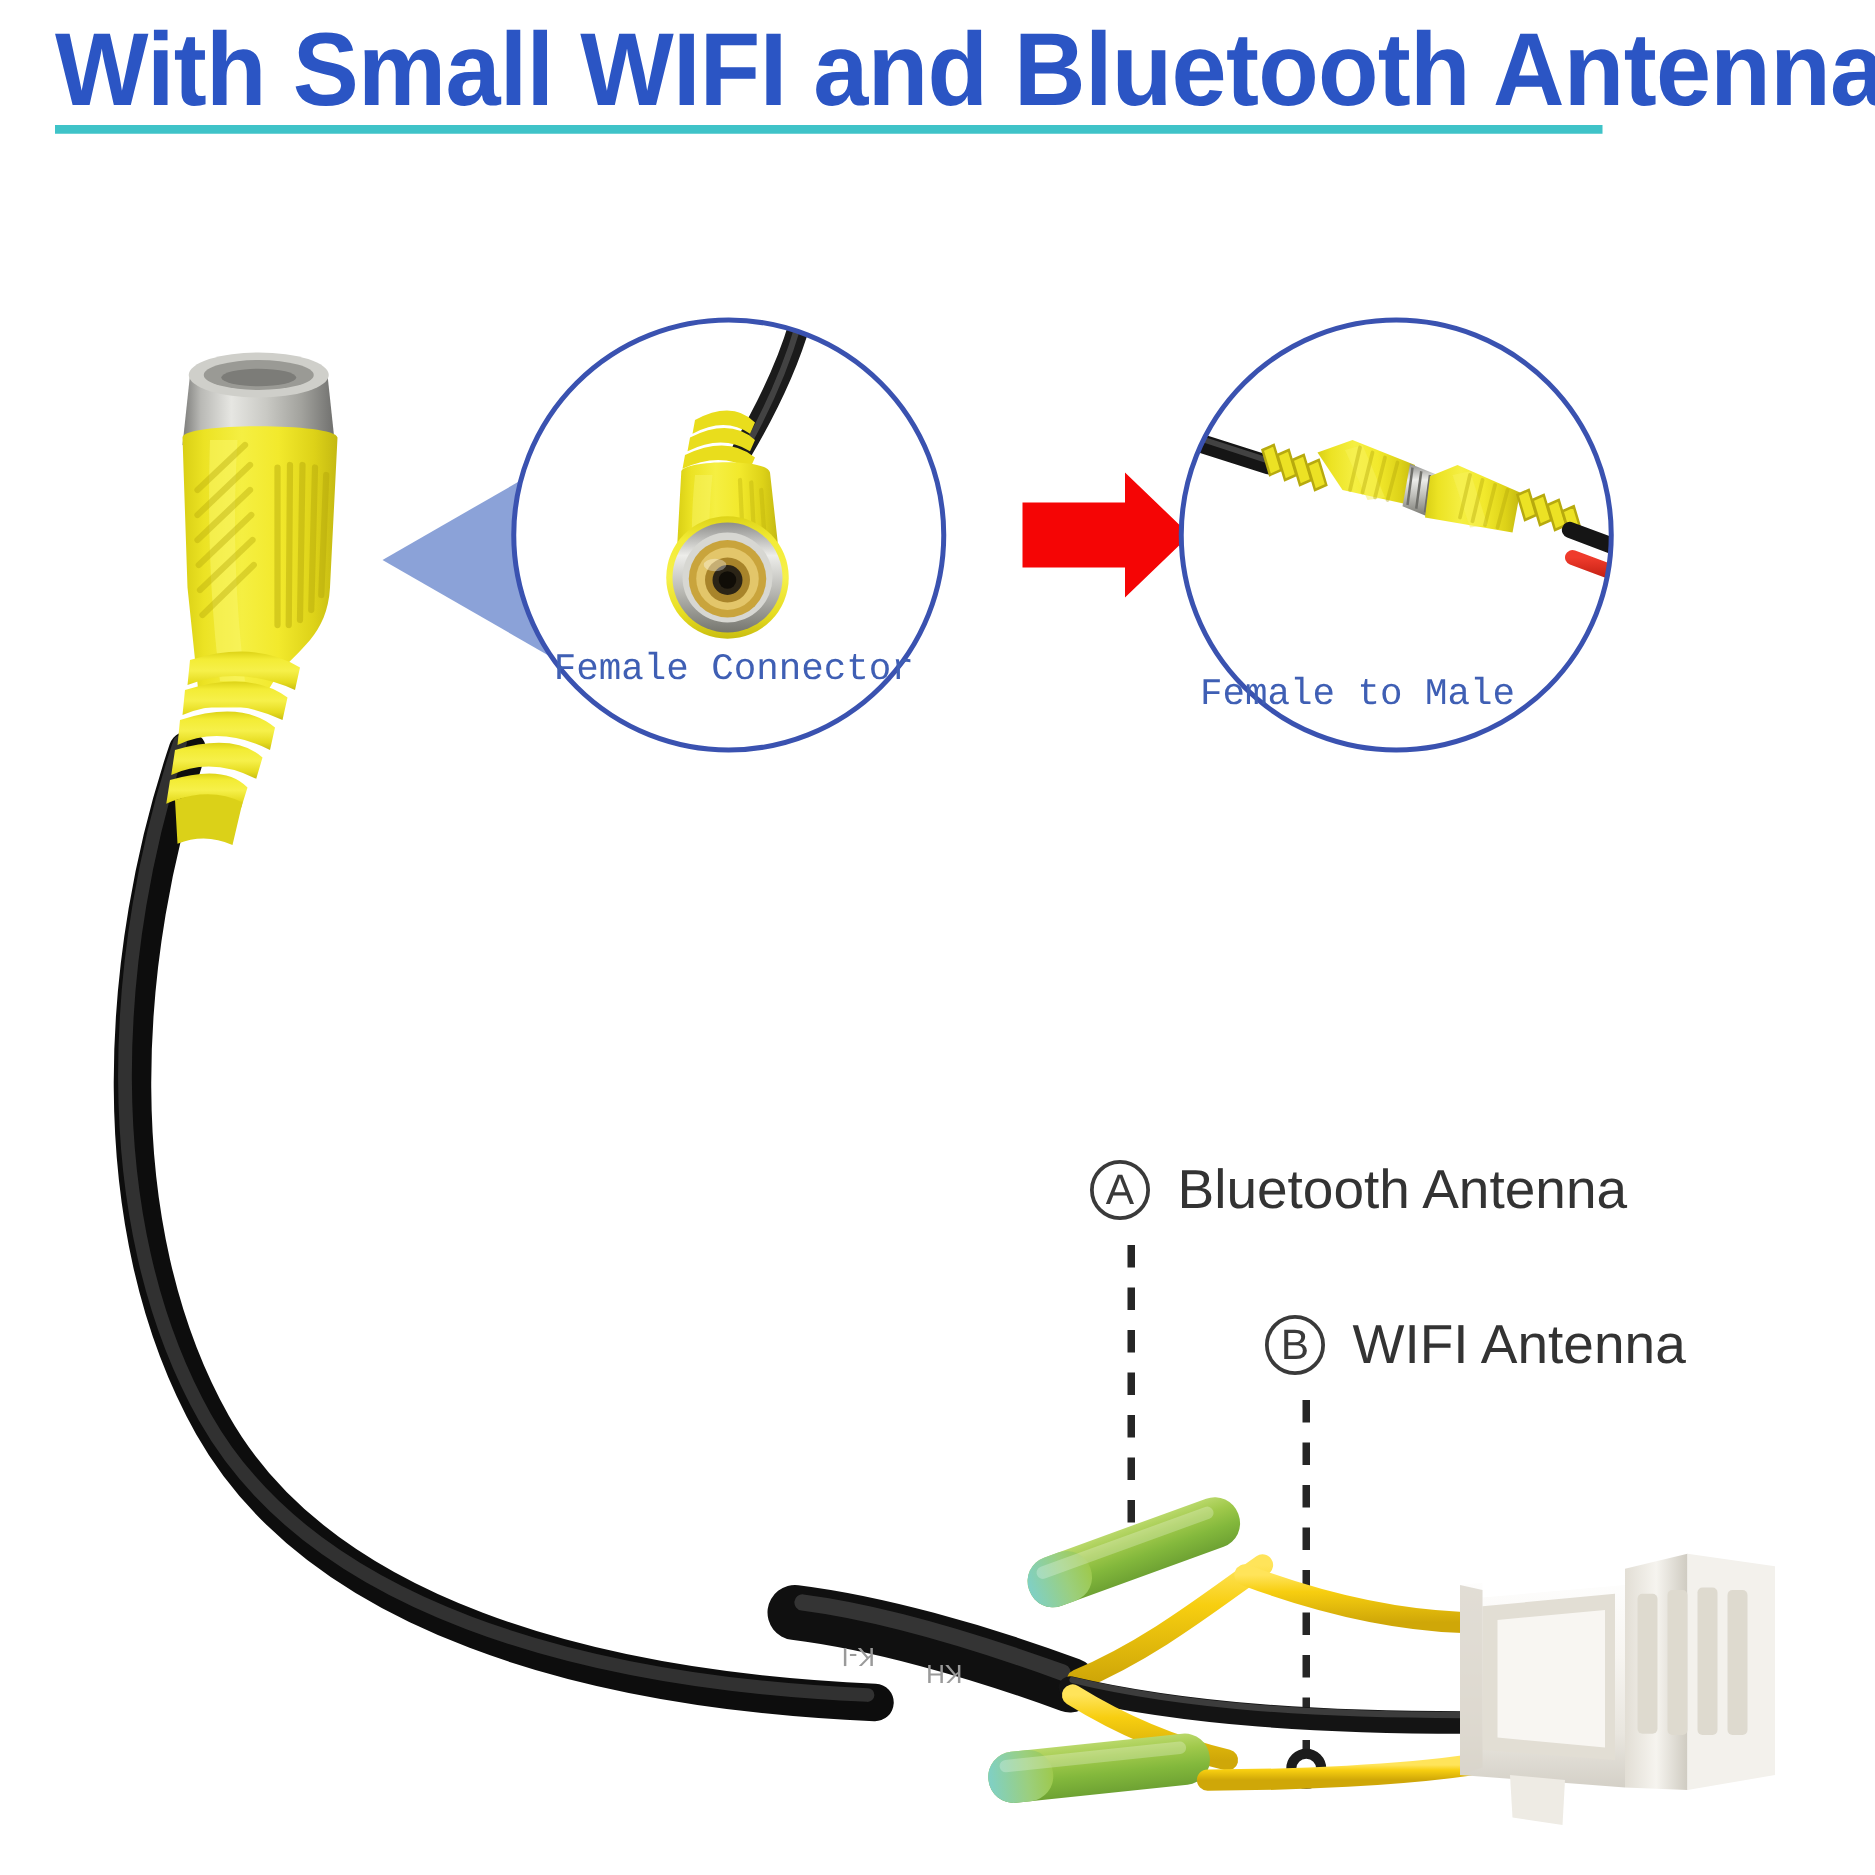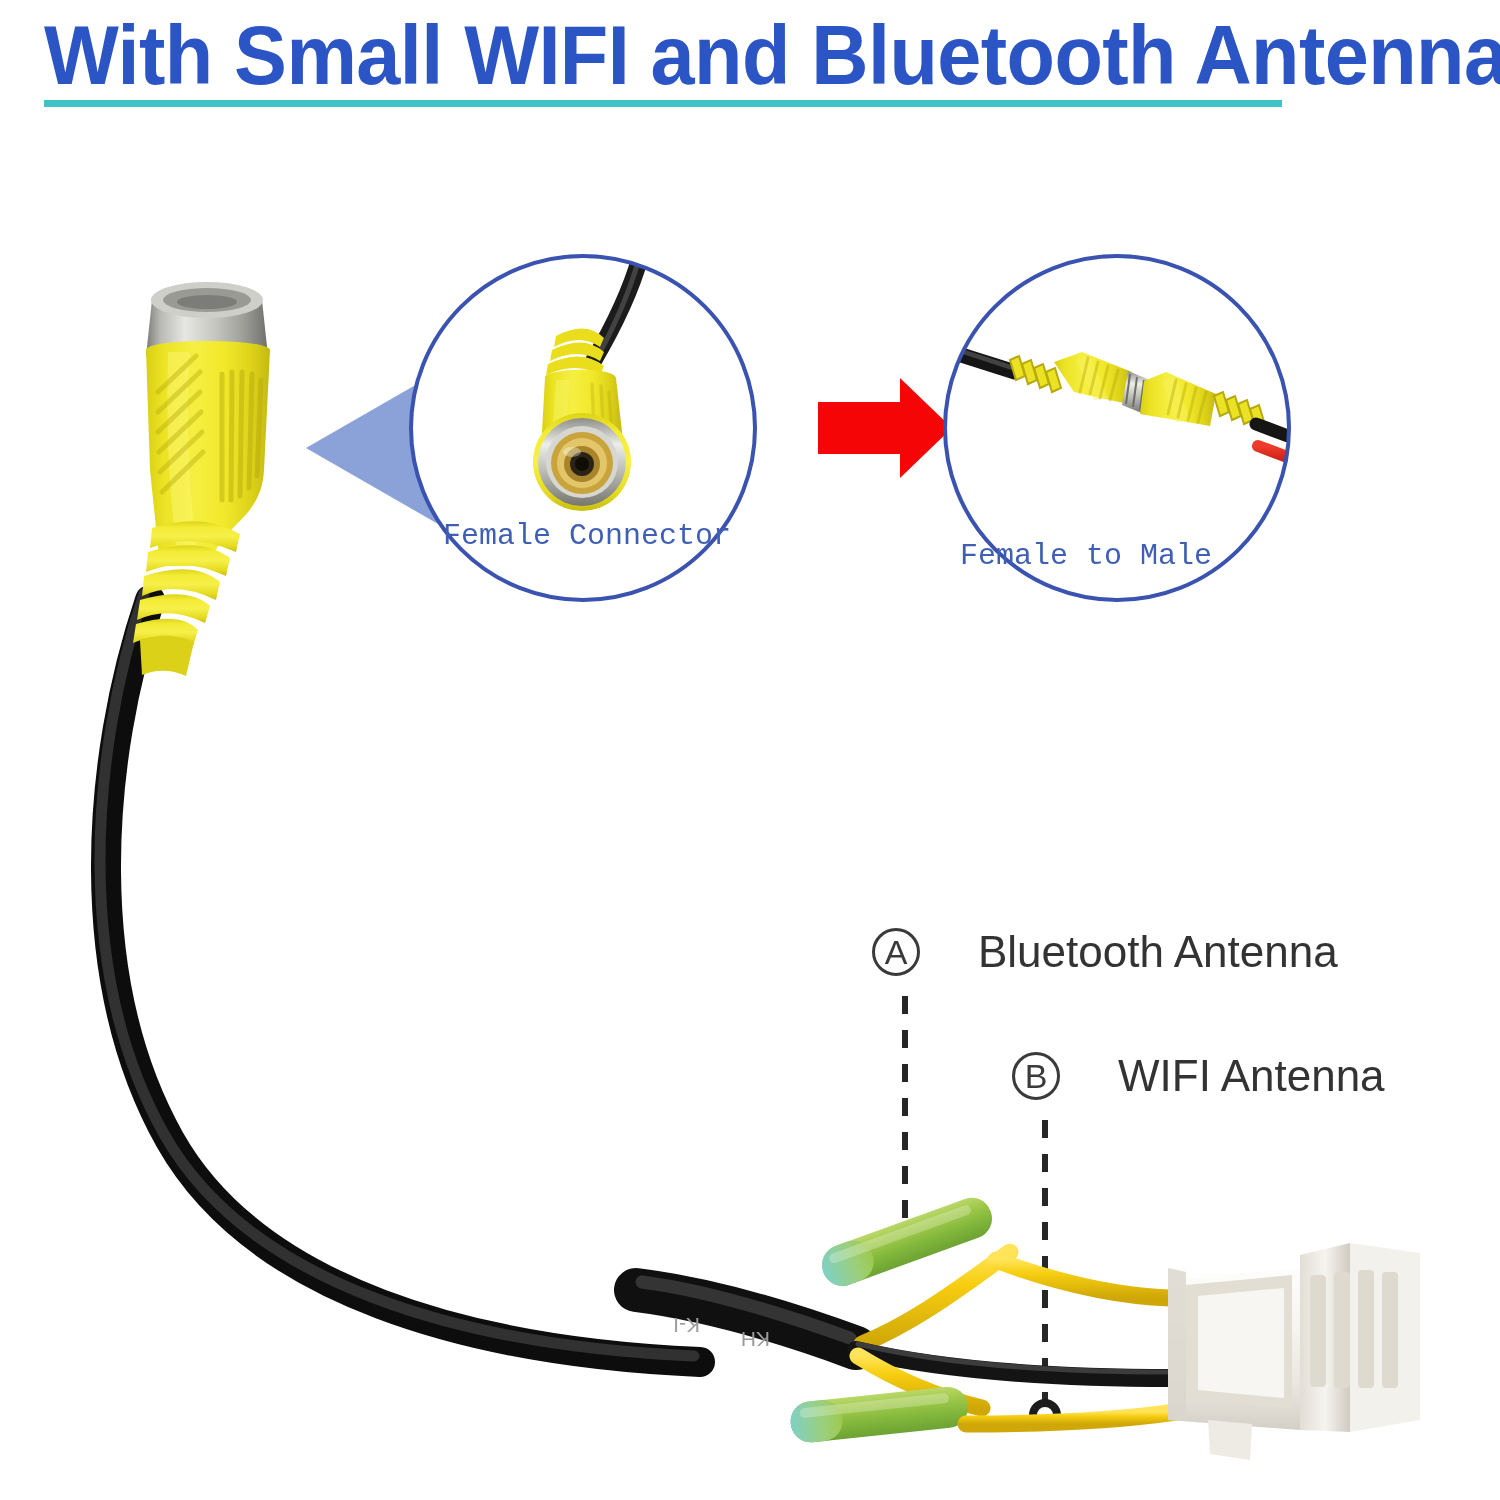--- a/index.html
+++ b/index.html
@@ -97,21 +97,20 @@
     font-size: 34px;
     color: #3a3a3a;
     box-sizing: border-box;
     flex: 0 0 auto;
   }
   .legend-text {
     font-size: 44px;
     color: #333333;
     white-space: nowrap;
     line-height: 1;
-    margin-left: 36px;
   }
 </style>
 </head>
 <body>
 
 <div id="stage">
 
   <div class="header-wrap">
     <div class="title-text">With Small WIFI and Bluetooth Antenna</div>
     <div class="title-rule"></div>

